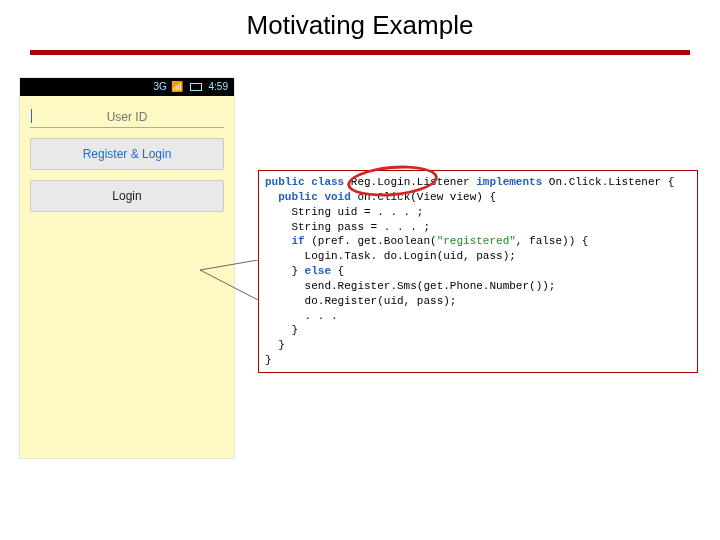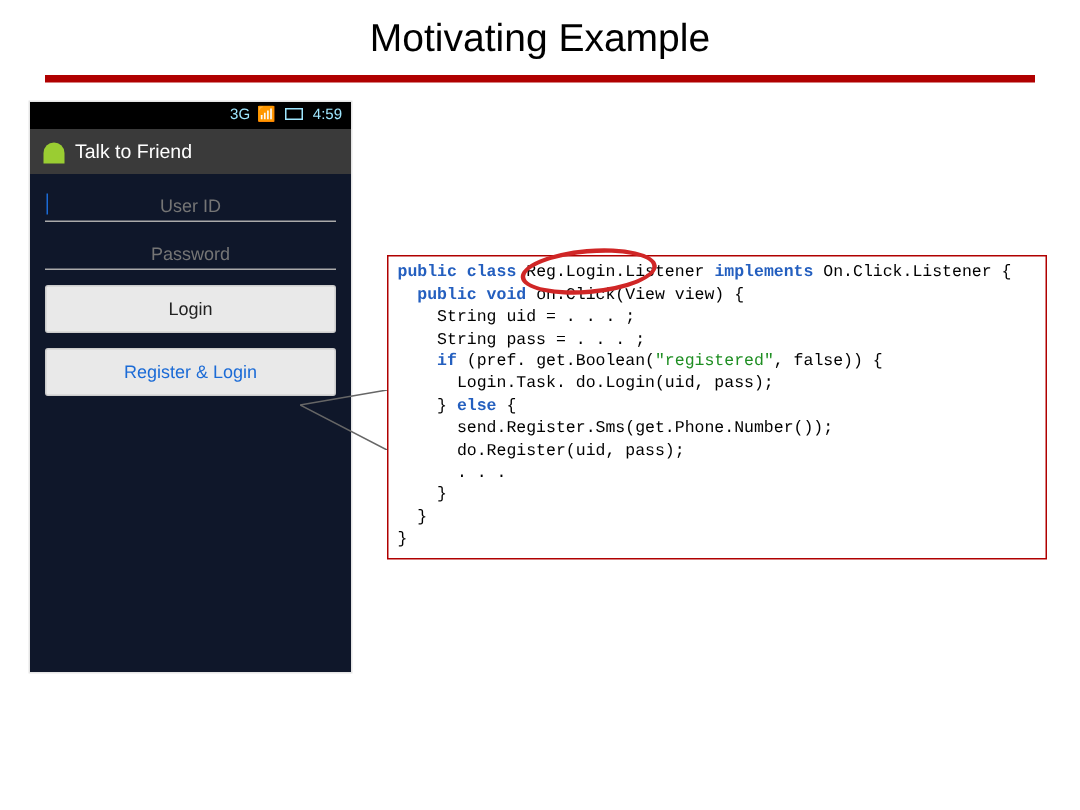--- a/index.html
+++ b/index.html
@@ -31,24 +31,24 @@
     top: 50px;
     width: 660px;
     height: 5px;
     background: #b00000;
   }
 
   
   .phone {
     position: absolute;
     left: 20px;
-    top: 68px;
+    top: 78px;
     width: 214px;
     height: 380px;
-    background: #0f172a;
+    background: #fef9c3;
     box-shadow: 0 0 0 1px #e5e5e5;
   }
   .statusbar {
     height: 18px;
     background: #000;
     color: #9fe7ff;
     font-size: 10px;
     text-align: right;
     line-height: 18px;
     padding-right: 6px;
@@ -183,38 +183,28 @@
   <div class="title">Motivating Example</div>
   <div class="hr"></div>
 
   <div class="phone">
     <div class="statusbar">
       <span>3G</span>
       <span style="margin-left:2px;">📶</span>
       <span class="battery"></span>
       <span style="margin-left:4px;">4:59</span>
     </div>
-    <div class="appbar">
-      <span class="android-icon">
-        <span class="head"></span>
-          <span class="body"></span>
-      </span>
-      <span>Talk to Friend</span>
-    </div>
     <div class="field">
       <div style="position:relative;">
         <span class="cursor" style="position:absolute; left:1px; top:3px;"></span>
         <input class="field-input" type="text" placeholder="User ID" style="">
       </div>
     </div>
-    <div class="field">
-      <input class="field-input" type="password" placeholder="Password" style="">
-    </div>
+    <div class="btn link">Register &amp; Login</div>
     <div class="btn primary">Login</div>
-    <div class="btn link">Register &amp; Login</div>
   </div>
 
   <svg class="wedge" viewBox="0 0 60 40">
     <polyline points="58,0 0,10 58,40" fill="none" stroke="#666" stroke-width="1"></polyline>
   </svg>
 
   <div class="codebox">
     <pre><span class="code-line"><span class="kw">public</span><span class="kw"> class</span><span> Reg.Login.Listener </span><span class="kw">implements</span><span> On.Click.Listener {</span></span><span class="code-line"><span class="kw">  public</span><span class="kw"> void</span><span> on.Click(View view) {</span></span><span class="code-line">    String uid = . . . ;</span><span class="code-line">    String pass = . . . ;</span><span class="code-line"><span class="kw">    if</span><span> (pref. get.Boolean(</span><span class="str">"registered"</span><span>, false)) {</span></span><span class="code-line">      Login.Task. do.Login(uid, pass);</span><span class="code-line"><span>    } </span><span class="kw">else</span><span> {</span></span><span class="code-line">      send.Register.Sms(get.Phone.Number());</span><span class="code-line">      do.Register(uid, pass);</span><span class="code-line">      . . .</span><span class="code-line">    }</span><span class="code-line">  }</span><span class="code-line">}</span></pre>
   </div>
 

